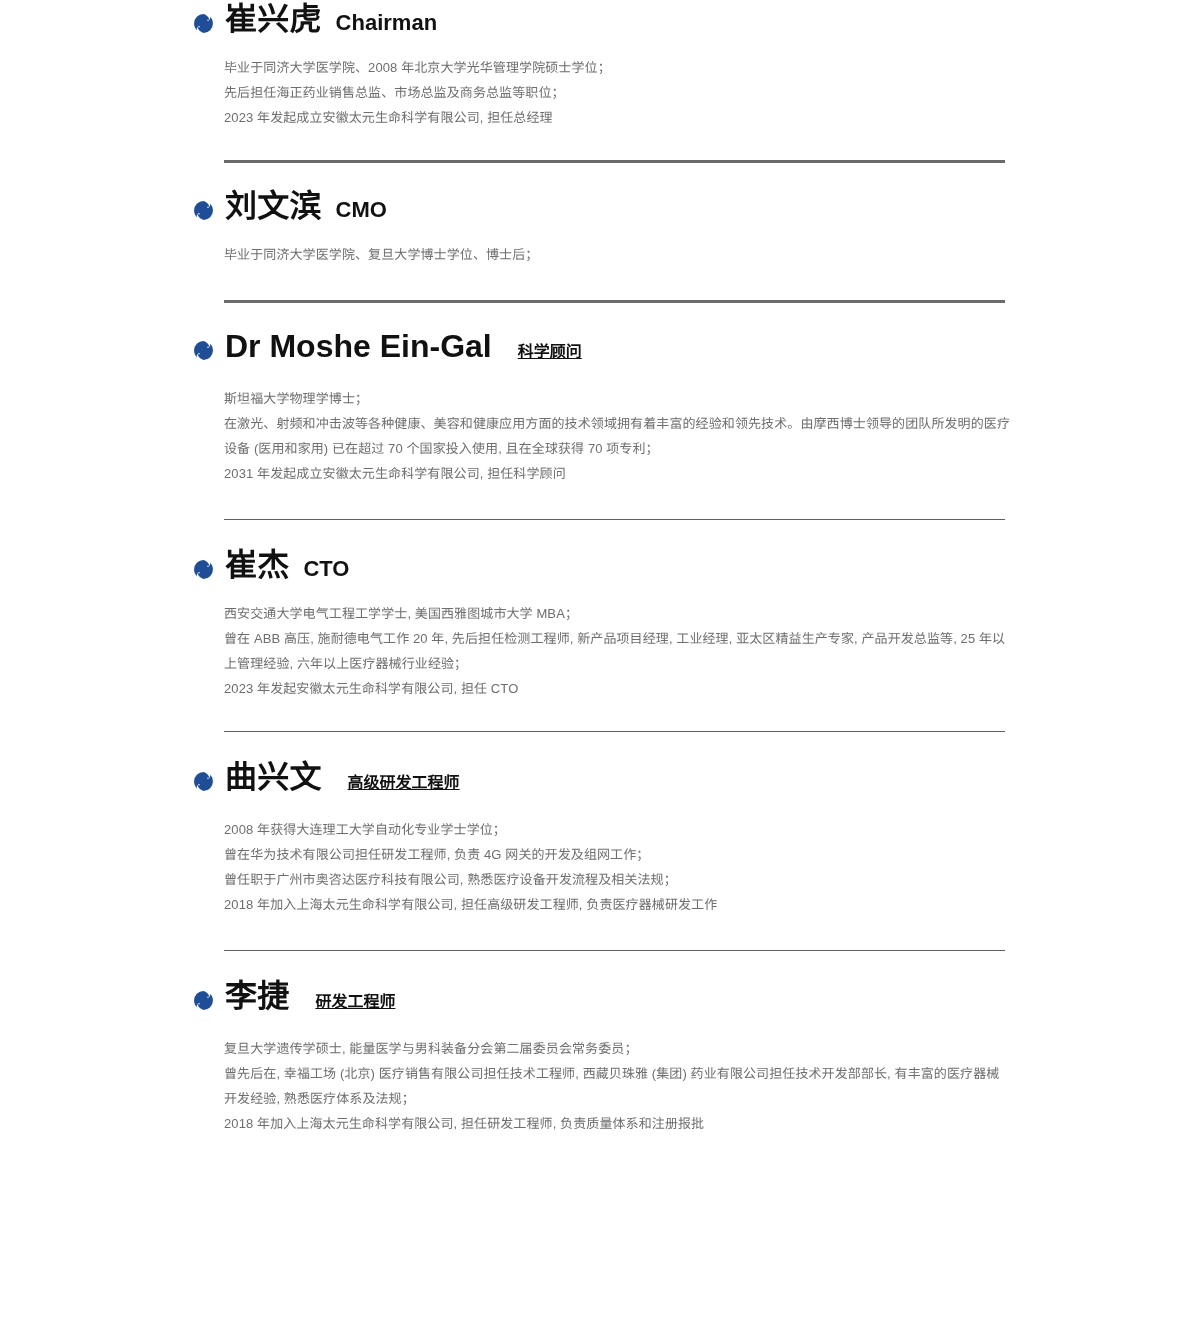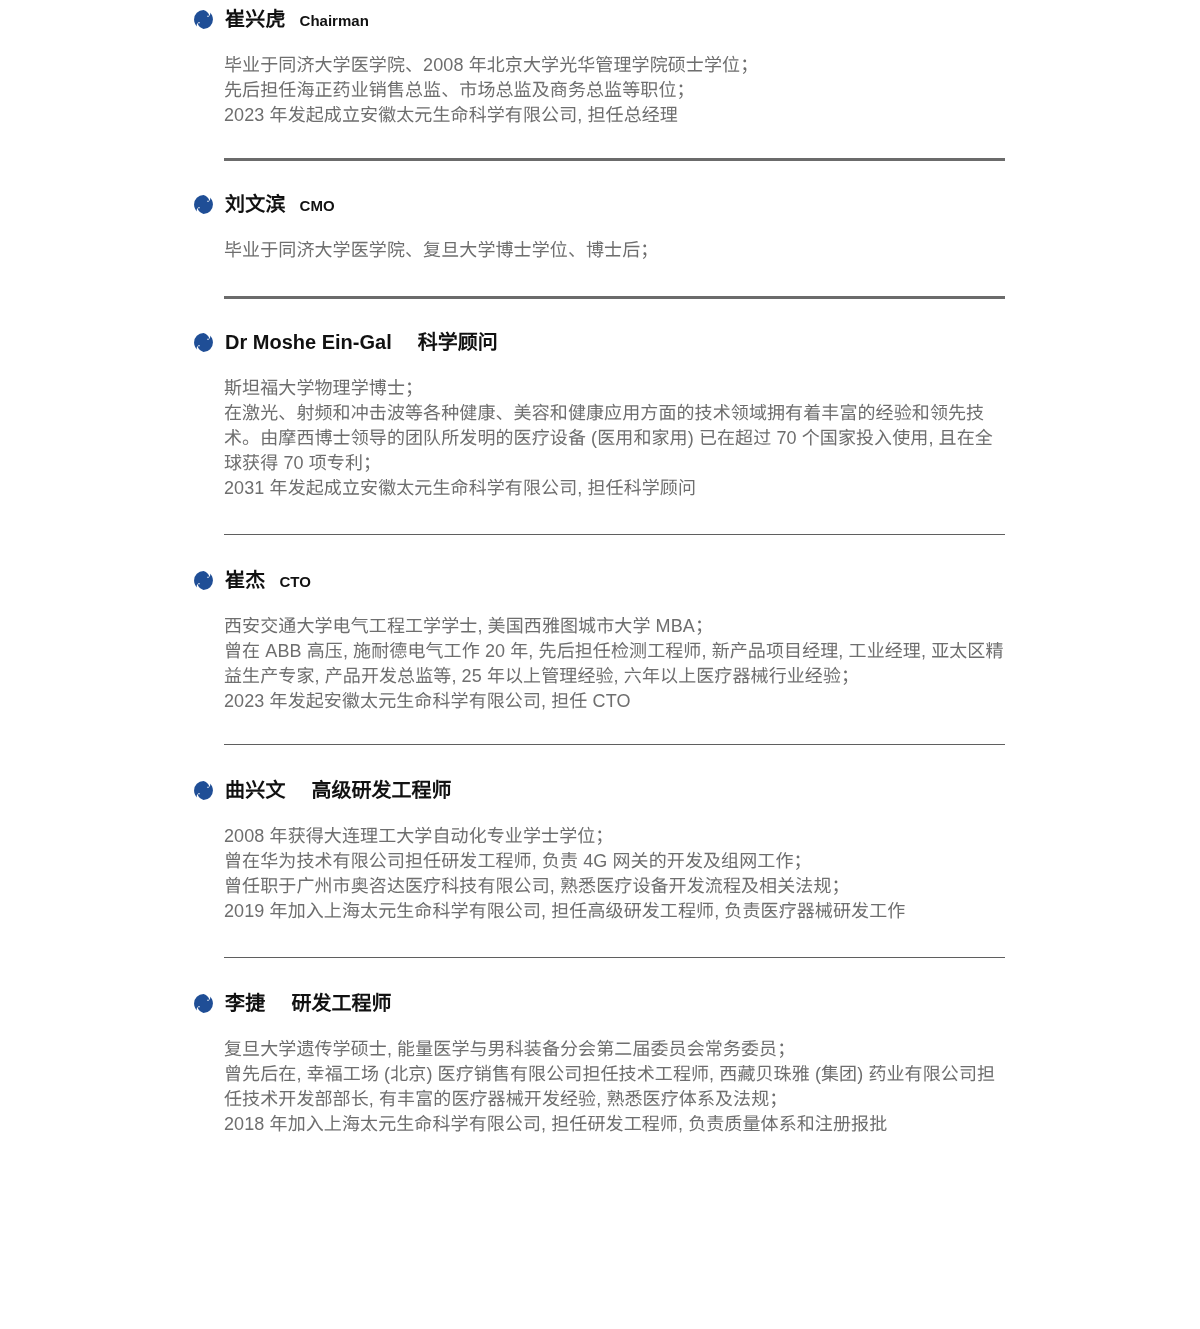--- a/index.html
+++ b/index.html
@@ -52,54 +52,55 @@
     margin-right: 11px;
     display: inline-block;
   }
   .bullet-icon svg {
     display: block;
     width: 21px;
     height: 21px;
   }
 
   .person-name {
-    font-size: 20px;
+    font-size: 32px;
     line-height: 34px;
     font-weight: 700;
     color: #111111;
     letter-spacing: 0.2px;
   }
   .person-name.latin {
     letter-spacing: 0px;
   }
 
   .person-role {
-    font-size: 15px;
+    font-size: 22px;
     line-height: 34px;
     font-weight: 700;
     color: #111111;
     margin-left: 14px;
   }
   .person-role.wide-gap {
     margin-left: 26px;
   }
   .person-role.cjk {
-    font-size: 20px;
+    font-size: 16px;
+    text-decoration: underline;
   }
 
   
   .profile-body {
     padding-left: 224px;
     padding-right: 190px;
     margin-top: 15px;
   }
 
   .profile-body p {
     margin: 0;
-    font-size: 18px;
+    font-size: 13px;
     line-height: 25px;
     color: #6e6e6e;
     font-weight: 500;
     letter-spacing: 0.1px;
     text-align: left;
   }
 
   
   .divider {
     margin-left: 224px;
@@ -193,21 +194,21 @@
               <path fill="#1f4e96" d="M12 1.2A10.8 10.8 0 0 0 1.2 12c0 3.1 1.3 5.9 3.4 7.9 -0.5-1.2-0.4-2.6 0.5-3.6 1.1-1.3 3-1.6 4.9-1.9 2.3-0.4 4.4-0.8 5.6-2.2 1.2-1.4 1.3-3.2 0.6-4.6 0.9 0.3 1.8 0.2 2.6-0.2A10.78 10.78 0 0 0 12 1.2zM19.4 4.1c0.5 1.2 0.4 2.6-0.5 3.6-1.1 1.3-3 1.6-4.9 1.9-2.3 0.4-4.4 0.8-5.6 2.2 -1.2 1.4-1.3 3.2-0.6 4.6-0.9-0.3-1.8-0.2-2.6 0.2A10.78 10.78 0 0 0 12 22.8 10.8 10.8 0 0 0 22.8 12c0-3.1-1.3-5.9-3.4-7.9z"></path>
             </svg>
           </span>
           <span class="person-name">曲兴文</span>
           <span class="person-role cjk wide-gap">高级研发工程师</span>
         </div>
         <div class="profile-body" style="margin-top: 17px;">
           <p>2008 年获得大连理工大学自动化专业学士学位；</p>
           <p>曾在华为技术有限公司担任研发工程师, 负责 4G 网关的开发及组网工作；</p>
           <p>曾任职于广州市奥咨达医疗科技有限公司, 熟悉医疗设备开发流程及相关法规；</p>
-          <p>2019 年加入上海太元生命科学有限公司, 担任高级研发工程师, 负责医疗器械研发工作</p>
+          <p>2018 年加入上海太元生命科学有限公司, 担任高级研发工程师, 负责医疗器械研发工作</p>
         </div>
         <div class="divider thin" style="margin-top: 33px; margin-bottom: 28px;"></div>
       </li>
       <li class="profile">
         <div class="profile-header">
           <span class="bullet-icon">
             <svg viewBox="0 0 24 24" xmlns="http://www.w3.org/2000/svg" aria-hidden="true">
               <path fill="#1f4e96" d="M12 1.2A10.8 10.8 0 0 0 1.2 12c0 3.1 1.3 5.9 3.4 7.9 -0.5-1.2-0.4-2.6 0.5-3.6 1.1-1.3 3-1.6 4.9-1.9 2.3-0.4 4.4-0.8 5.6-2.2 1.2-1.4 1.3-3.2 0.6-4.6 0.9 0.3 1.8 0.2 2.6-0.2A10.78 10.78 0 0 0 12 1.2zM19.4 4.1c0.5 1.2 0.4 2.6-0.5 3.6-1.1 1.3-3 1.6-4.9 1.9-2.3 0.4-4.4 0.8-5.6 2.2 -1.2 1.4-1.3 3.2-0.6 4.6-0.9-0.3-1.8-0.2-2.6 0.2A10.78 10.78 0 0 0 12 22.8 10.8 10.8 0 0 0 22.8 12c0-3.1-1.3-5.9-3.4-7.9z"></path>
             </svg>
           </span>

